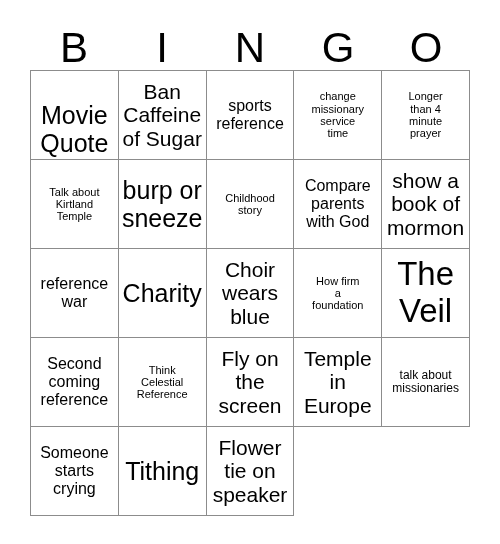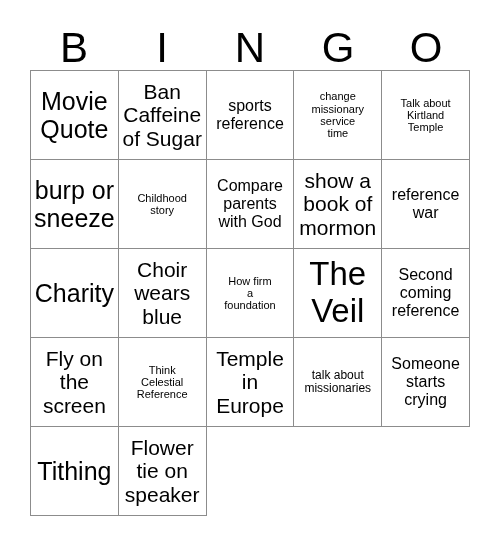--- a/index.html
+++ b/index.html
@@ -95,39 +95,45 @@
   <div id="header-row">
     <div class="header-letter">B</div>
     <div class="header-letter">I</div>
     <div class="header-letter">N</div>
     <div class="header-letter">G</div>
     <div class="header-letter">O</div>
   </div>
 
   <div id="grid" style="border-top-color: rgb(140, 140, 140); border-left-color: rgb(140, 140, 140);">
 
-    <div class="cell sz-xl" style="border-right-color: rgb(140, 140, 140); border-bottom-color: rgb(140, 140, 140);">
+    <div class="cell sz-xl" style="border-right-color: rgb(140, 140, 140); border-bottom-color: rgb(140, 140, 140); align-items: flex-end;">
       <span class="cell-text">Movie
 Quote</span>
     </div>
     <div class="cell sz-lg" style="border-right-color: rgb(140, 140, 140); border-bottom-color: rgb(140, 140, 140);">
       <span class="cell-text">Ban
 Caffeine
 of Sugar</span>
     </div>
     <div class="cell sz-md" style="border-right-color: rgb(140, 140, 140); border-bottom-color: rgb(140, 140, 140);">
       <span class="cell-text">sports
 reference</span>
     </div>
     <div class="cell sz-sm" style="border-right-color: rgb(140, 140, 140); border-bottom-color: rgb(140, 140, 140);">
       <span class="cell-text">change
 missionary
 service
 time</span>
     </div>
+    <div class="cell sz-sm" style="border-right-color: rgb(140, 140, 140); border-bottom-color: rgb(140, 140, 140);">
+      <span class="cell-text">Longer
+than 4
+minute
+prayer</span>
+    </div>
 
     <div class="cell sz-sm" style="border-right-color: rgb(140, 140, 140); border-bottom-color: rgb(140, 140, 140);">
       <span class="cell-text">Talk about
 Kirtland
 Temple</span>
     </div>
     <div class="cell sz-xl" style="border-right-color: rgb(140, 140, 140); border-bottom-color: rgb(140, 140, 140);">
       <span class="cell-text">burp or
 sneeze</span>
     </div>
@@ -166,30 +172,30 @@
 
     <div class="cell sz-xxl" style="border-right-color: rgb(140, 140, 140); border-bottom-color: rgb(140, 140, 140);">
       <span class="cell-text">The
 Veil</span>
     </div>
     <div class="cell sz-md" style="border-right-color: rgb(140, 140, 140); border-bottom-color: rgb(140, 140, 140);">
       <span class="cell-text">Second
 coming
 reference</span>
     </div>
+    <div class="cell sz-sm" style="border-right-color: rgb(140, 140, 140); border-bottom-color: rgb(140, 140, 140);">
+      <span class="cell-text">Think
+Celestial
+Reference</span>
+    </div>
     <div class="cell sz-lg" style="border-right-color: rgb(140, 140, 140); border-bottom-color: rgb(140, 140, 140);">
       <span class="cell-text">Fly on
 the
 screen</span>
     </div>
-    <div class="cell sz-sm" style="border-right-color: rgb(140, 140, 140); border-bottom-color: rgb(140, 140, 140);">
-      <span class="cell-text">Think
-Celestial
-Reference</span>
-    </div>
 
     <div class="cell sz-lg" style="border-right-color: rgb(140, 140, 140); border-bottom-color: rgb(140, 140, 140);">
       <span class="cell-text">Temple
 in
 Europe</span>
     </div>
     <div class="cell sz-xs" style="border-right-color: rgb(140, 140, 140); border-bottom-color: rgb(140, 140, 140);">
       <span class="cell-text">talk about
 missionaries</span>
     </div>

